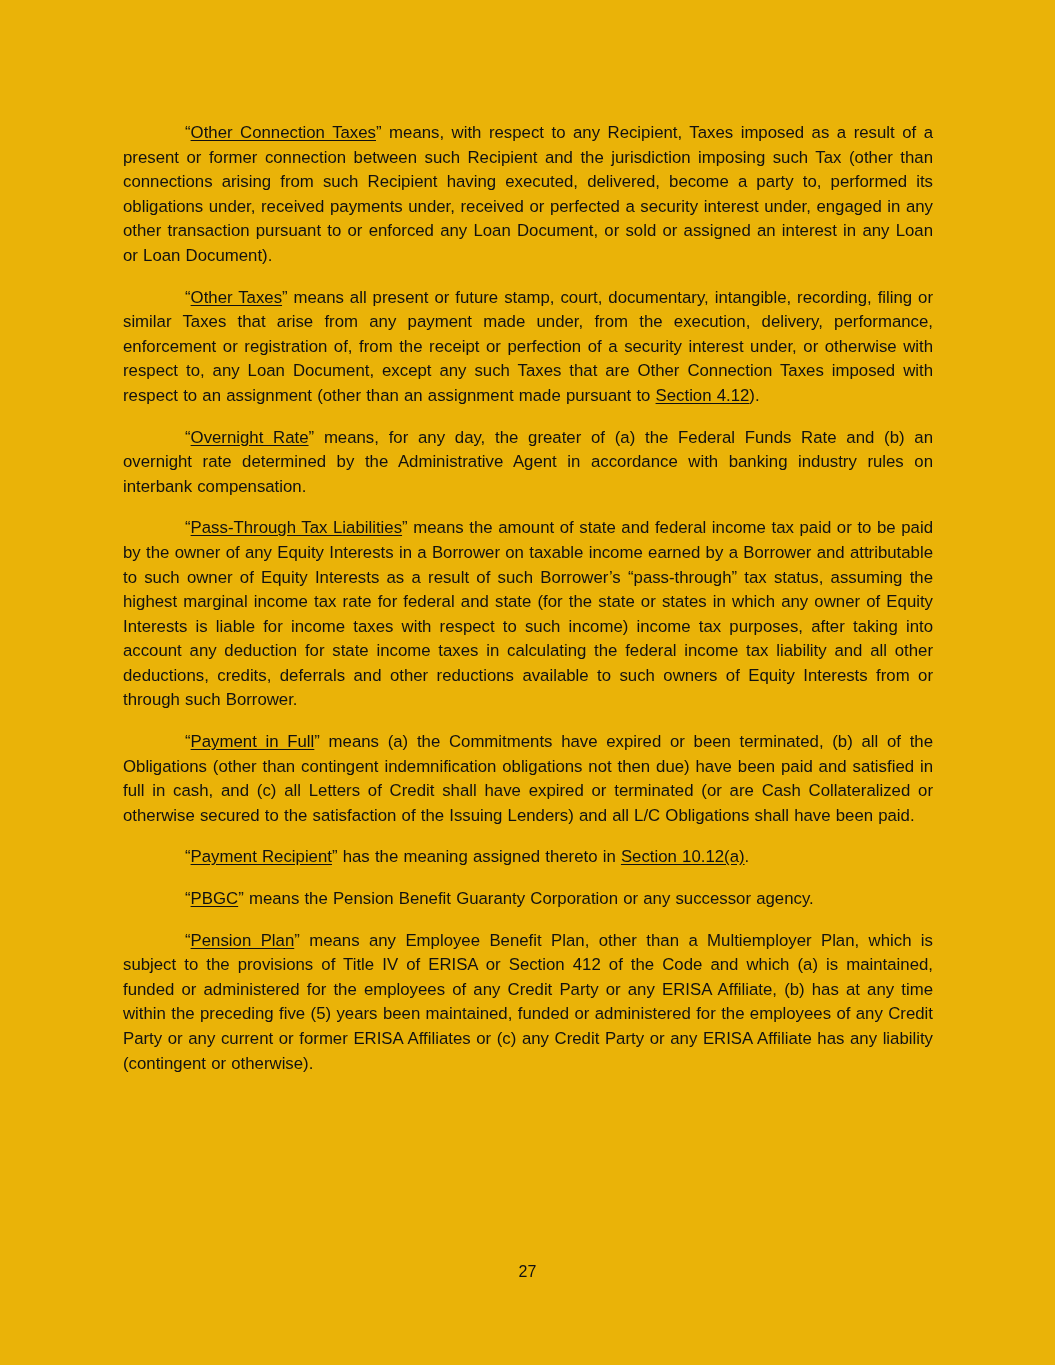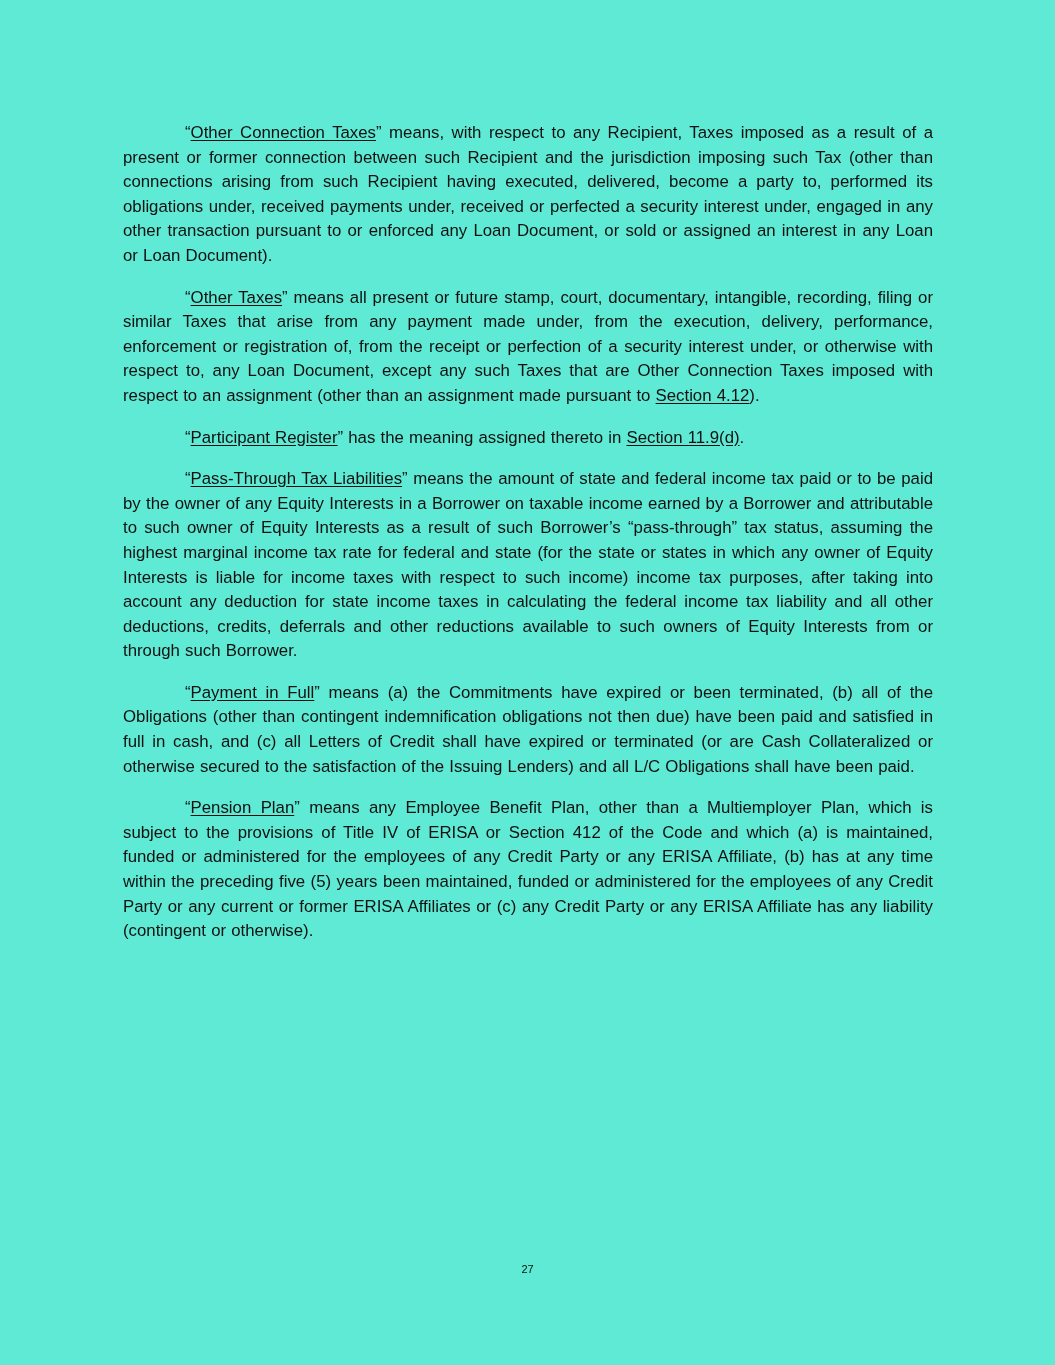--- a/index.html
+++ b/index.html
@@ -4,21 +4,21 @@
   <style>
     html, body {
       margin: 0;
       padding: 0;
       background: #ffffff;
     }
     .page {
       position: relative;
       width: 1055px;
       height: 1365px;
-      background: #5eead4;
+      background: #eab308;
       color: #111111;
       font-family: "Liberation Sans", sans-serif;
       overflow: hidden;
     }
     .content {
       position: absolute;
       left: 123px;
       top: 121px;
       width: 810px;
     }
@@ -33,30 +33,32 @@
     .underline {
       text-decoration: underline;
       text-underline-offset: 2px;
     }
     .page-number {
       position: absolute;
       top: 1263px;
       left: 0;
       width: 100%;
       text-align: center;
-      font-size: 11px;
+      font-size: 16px;
       color: #111111;
     }
   </style>
 </head>
 <body>
 
 <div class="page">
   <div class="content">
       <p class="para"><span>“</span><span class="underline">Other Connection Taxes</span><span>” means, with respect to any Recipient, Taxes imposed as a result of a present or former connection between such Recipient and the jurisdiction imposing such Tax (other than connections arising from such Recipient having executed, delivered, become a party to, performed its obligations under, received payments under, received or perfected a security interest under, engaged in any other transaction pursuant to or enforced any Loan Document, or sold or assigned an interest in any Loan or Loan Document).</span></p>
       <p class="para"><span>“</span><span class="underline">Other Taxes</span><span>” means all present or future stamp, court, documentary, intangible, recording, filing or similar Taxes that arise from any payment made under, from the execution, delivery, performance, enforcement or registration of, from the receipt or perfection of a security interest under, or otherwise with respect to, any Loan Document, except any such Taxes that are Other Connection Taxes imposed with respect to an assignment (other than an assignment made pursuant to </span><span class="underline">Section 4.12</span><span>).</span></p>
-      <p class="para"><span>“</span><span class="underline">Participant Register</span><span>” has the meaning assigned thereto in </span><span class="underline">Section 11.9(d)</span><span>.</span></p>
+      <p class="para"><span>“</span><span class="underline">Overnight Rate</span><span>” means, for any day, the greater of (a) the Federal Funds Rate and (b) an overnight rate determined by the Administrative Agent in accordance with banking industry rules on interbank compensation.</span></p>
       <p class="para"><span>“</span><span class="underline">Pass-Through Tax Liabilities</span><span>” means the amount of state and federal income tax paid or to be paid by the owner of any Equity Interests in a Borrower on taxable income earned by a Borrower and attributable to such owner of Equity Interests as a result of such Borrower’s “pass-through” tax status, assuming the highest marginal income tax rate for federal and state (for the state or states in which any owner of Equity Interests is liable for income taxes with respect to such income) income tax purposes, after taking into account any deduction for state income taxes in calculating the federal income tax liability and all other deductions, credits, deferrals and other reductions available to such owners of Equity Interests from or through such Borrower.</span></p>
       <p class="para"><span>“</span><span class="underline">Payment in Full</span><span>” means (a) the Commitments have expired or been terminated, (b) all of the Obligations (other than contingent indemnification obligations not then due) have been paid and satisfied in full in cash, and (c) all Letters of Credit shall have expired or terminated (or are Cash Collateralized or otherwise secured to the satisfaction of the Issuing Lenders) and all L/C Obligations shall have been paid.</span></p>
+      <p class="para"><span>“</span><span class="underline">Payment Recipient</span><span>” has the meaning assigned thereto in </span><span class="underline">Section 10.12(a)</span><span>.</span></p>
+      <p class="para"><span>“</span><span class="underline">PBGC</span><span>” means the Pension Benefit Guaranty Corporation or any successor agency.</span></p>
       <p class="para"><span>“</span><span class="underline">Pension Plan</span><span>” means any Employee Benefit Plan, other than a Multiemployer Plan, which is subject to the provisions of Title IV of ERISA or Section 412 of the Code and which (a) is maintained, funded or administered for the employees of any Credit Party or any ERISA Affiliate, (b) has at any time within the preceding five (5) years been maintained, funded or administered for the employees of any Credit Party or any current or former ERISA Affiliates or (c) any Credit Party or any ERISA Affiliate has any liability (contingent or otherwise).</span></p>
     </div>
   <div class="page-number">27</div>
 </div>
 
 </body></html>

